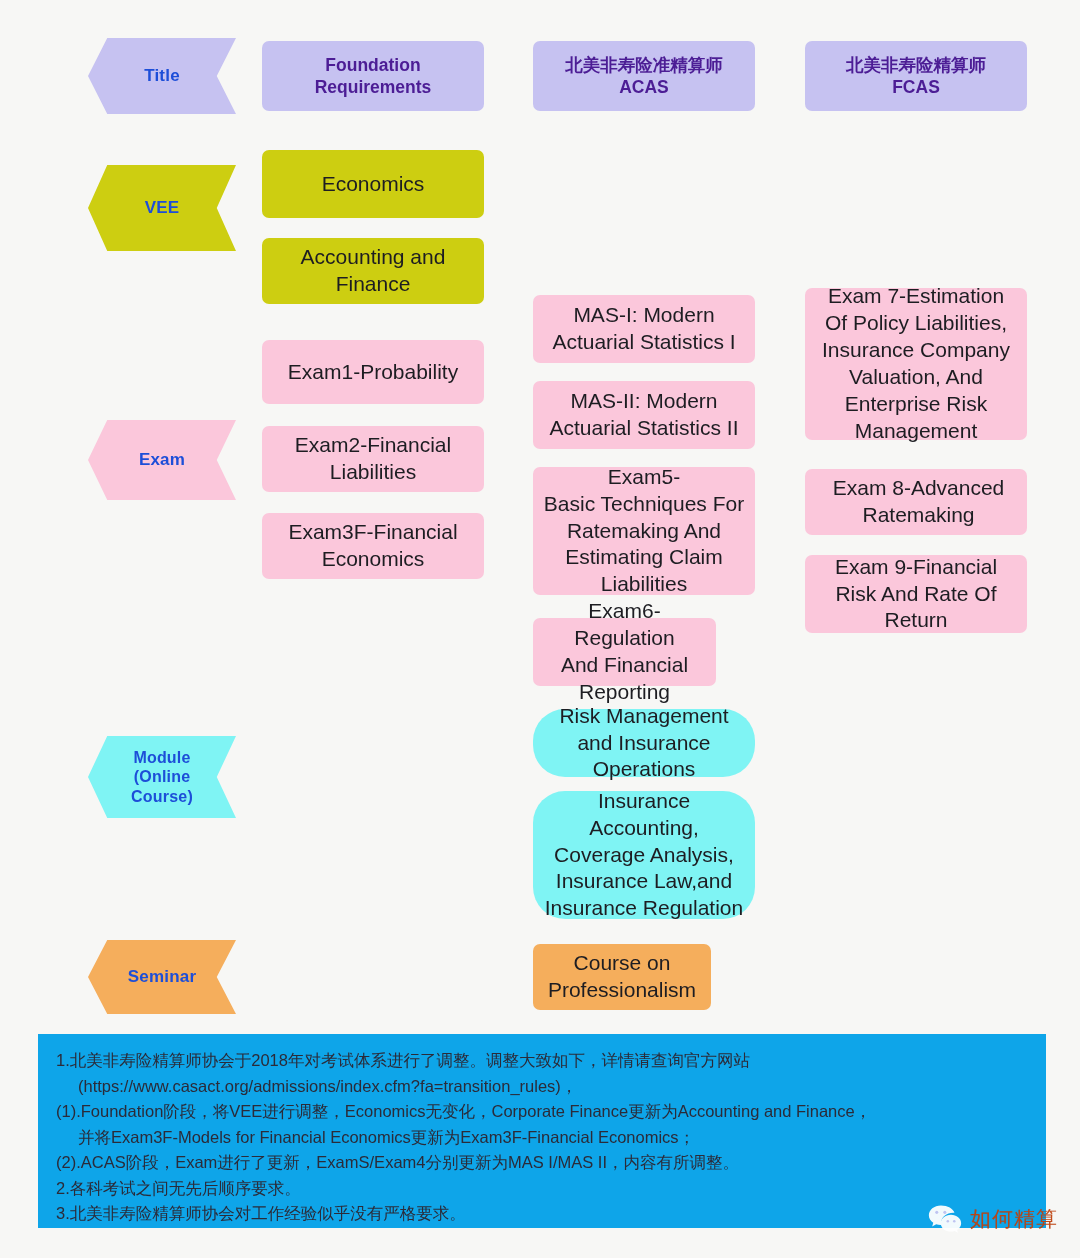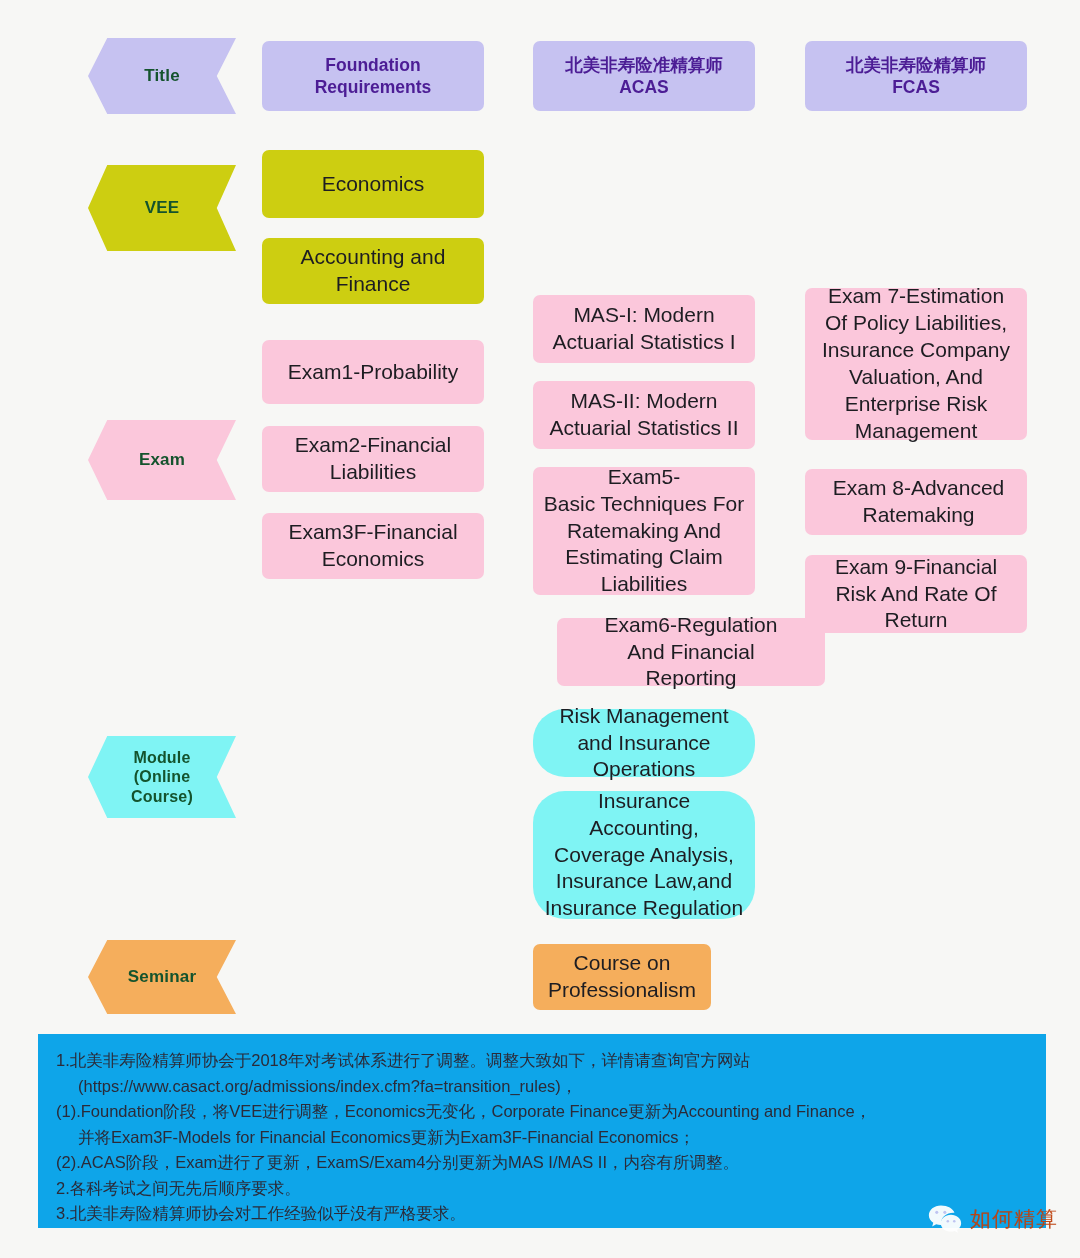--- a/index.html
+++ b/index.html
@@ -19,21 +19,21 @@
   
   .chevron {
     position: absolute;
     left: 88px;
     width: 148px;
     display: flex;
     align-items: center;
     justify-content: center;
     text-align: center;
     font-weight: bold;
-    color: #14532d;
+    color: #1d4ed8;
     -webkit-clip-path: polygon(0% 50%, 13% 0%, 100% 0%, 87% 50%, 100% 100%, 13% 100%);
     clip-path: polygon(0% 50%, 13% 0%, 100% 0%, 87% 50%, 100% 100%, 13% 100%);
     line-height: 1.22;
     letter-spacing: .2px;
   }
   .chevron.hdr    { background: #c6c2f1; font-size: 17px; }
   .chevron.vee    { background: #cdce11; font-size: 17px; }
   .chevron.exam   { background: #fbc7db; font-size: 17px; }
   .chevron.module { background: #7ff4f4; font-size: 16px; }
   .chevron.semi   { background: #f5ae5c; font-size: 17px; }
@@ -193,21 +193,21 @@
   <div class="box exam" style="left:533px; top:467px; width:222px; height:128px;">
     <span class="ml">
         <div>Exam5-</div>
         <div>Basic Techniques For</div>
         <div>Ratemaking And</div>
         <div>Estimating Claim</div>
         <div>Liabilities</div>
       </span>
   </div>
 
-  <div class="box exam" style="left:533px; top:618px; width:268px; height:68px;margin-left:24px;">
+  <div class="box exam" style="left:533px; top:618px; width:183px; height:68px;">
     <span class="ml">
         <div>Exam6-Regulation</div>
         <div>And Financial</div>
         <div>Reporting</div>
       </span>
   </div>
 
   <div class="box module" style="left:533px; top:709px; width:222px; height:68px;">
     <span class="ml">
         <div>Risk Management</div>

